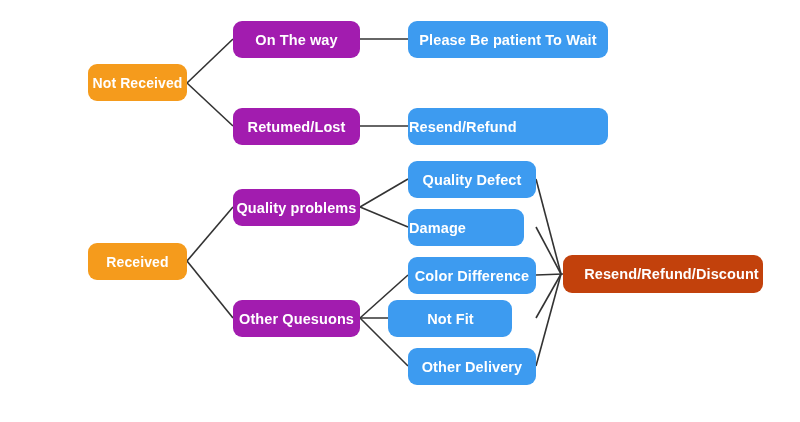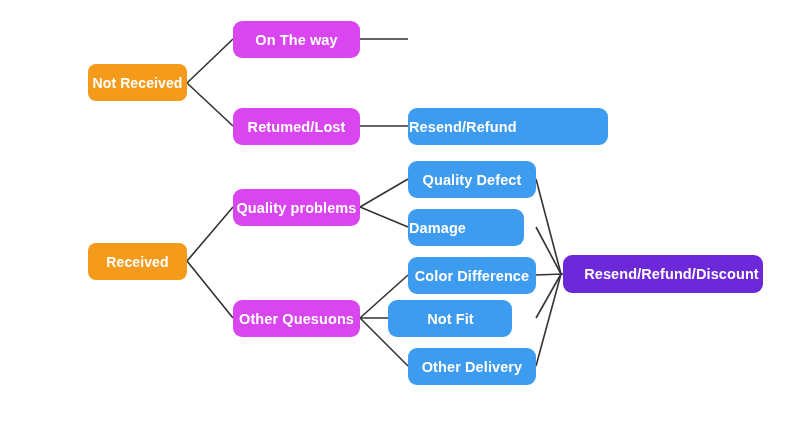--- a/index.html
+++ b/index.html
@@ -36,25 +36,25 @@
     letter-spacing: 0.1px;
     display: flex;
     align-items: center;
     white-space: nowrap;
     z-index: 2;
   }
   .node.center { justify-content: center; }
   .node.leftal { justify-content: flex-start; padding-left: 1px; }
 
   .orange { background: #F59B1C; }
-  .pink   { background: #d946ef; }
+  .pink   { background: #a21caf; }
   .blue   { background: #3D9BF0; }
-  .magenta{ background: #6d28d9; padding-left: 17px; }
+  .magenta{ background: #c2410c; padding-left: 17px; }
 
-  .orange.node { font-size: 14px; border-radius: 8px; }
+  .orange.node { font-size: 14px; }
   .magenta.node { font-size: 14.5px; }
 </style>
 </head>
 <body>
 
 <div id="canvas">
   <svg id="edges" viewBox="0 0 800 422" xmlns="http://www.w3.org/2000/svg">
       <line x1="187" y1="83" x2="233" y2="39" stroke="#333333" stroke-width="1.6" shape-rendering="geometricPrecision"></line>
       <line x1="187" y1="83" x2="233" y2="126" stroke="#333333" stroke-width="1.6" shape-rendering="geometricPrecision"></line>
       <line x1="360" y1="39" x2="408" y2="39" stroke="#333333" stroke-width="1.6" shape-rendering="geometricPrecision"></line>
@@ -83,20 +83,23 @@
     </div>
     <div class="node pink center" style="left: 233px; top: 108px; width: 127px; height: 37px;">
       <span>Retumed/Lost</span>
     </div>
     <div class="node pink center" style="left: 233px; top: 189px; width: 127px; height: 37px;">
       <span>Quality problems</span>
     </div>
     <div class="node pink center" style="left: 233px; top: 300px; width: 127px; height: 37px;">
       <span>Other Quesuons</span>
     </div>
+    <div class="node blue center" style="left: 408px; top: 21px; width: 200px; height: 37px;">
+      <span>Please Be patient To Wait</span>
+    </div>
     <div class="node blue leftal" style="left: 408px; top: 108px; width: 200px; height: 37px;">
       <span>Resend/Refund</span>
     </div>
     <div class="node blue center" style="left: 408px; top: 161px; width: 128px; height: 37px;">
       <span>Quality Defect</span>
     </div>
     <div class="node blue leftal" style="left: 408px; top: 209px; width: 116px; height: 37px;">
       <span>Damage</span>
     </div>
     <div class="node blue center" style="left: 408px; top: 257px; width: 128px; height: 37px;">

